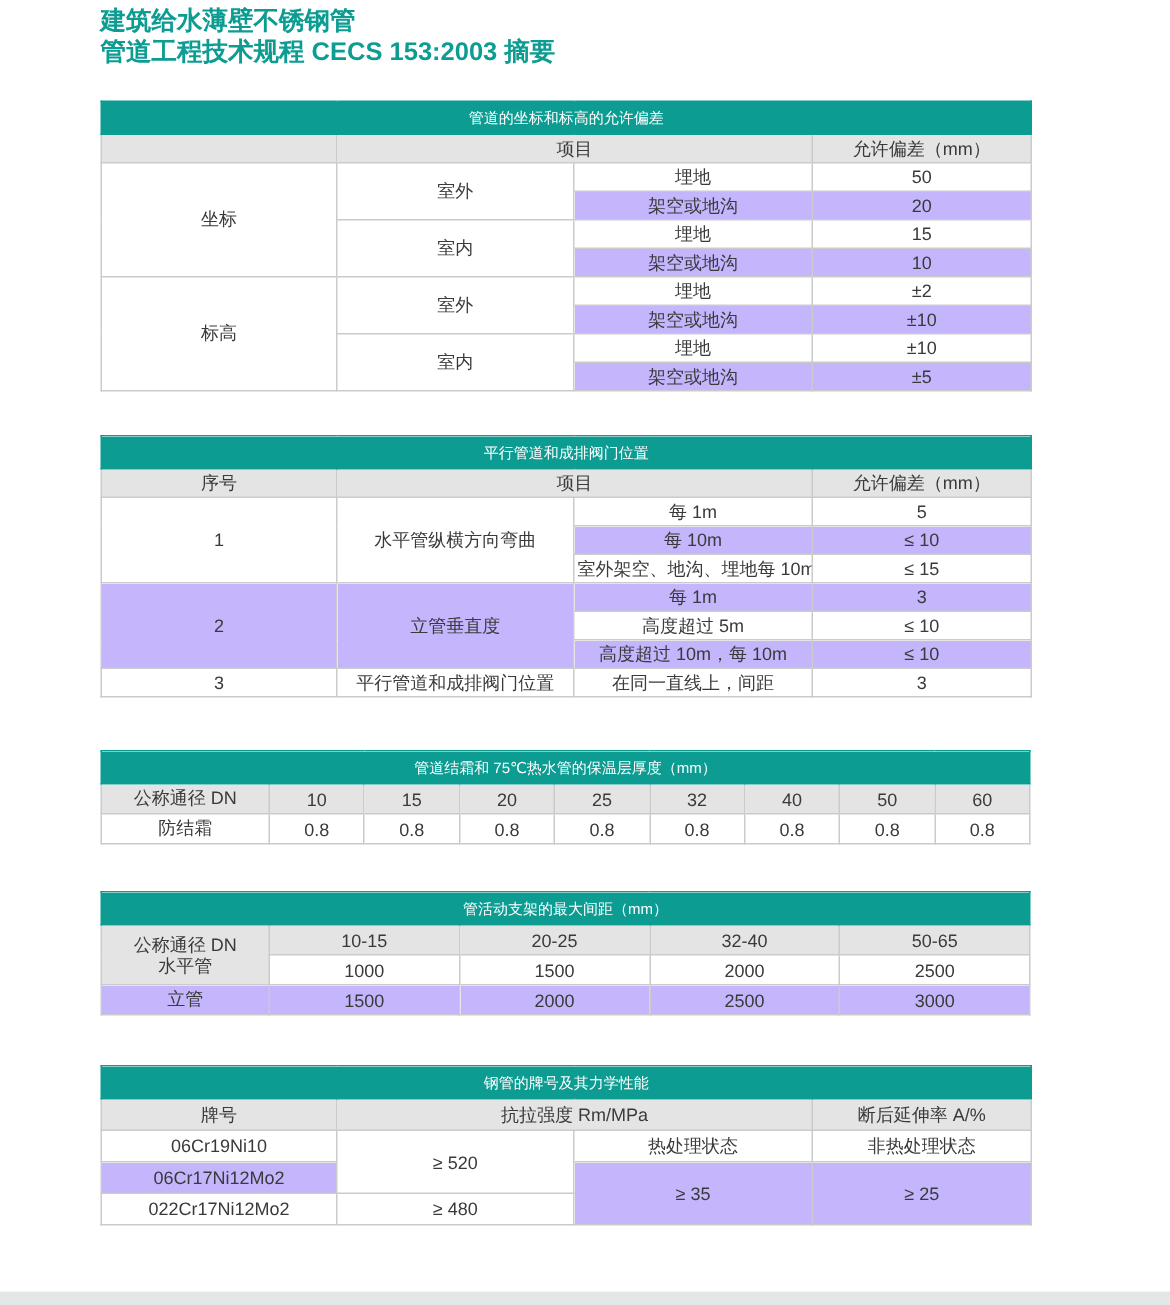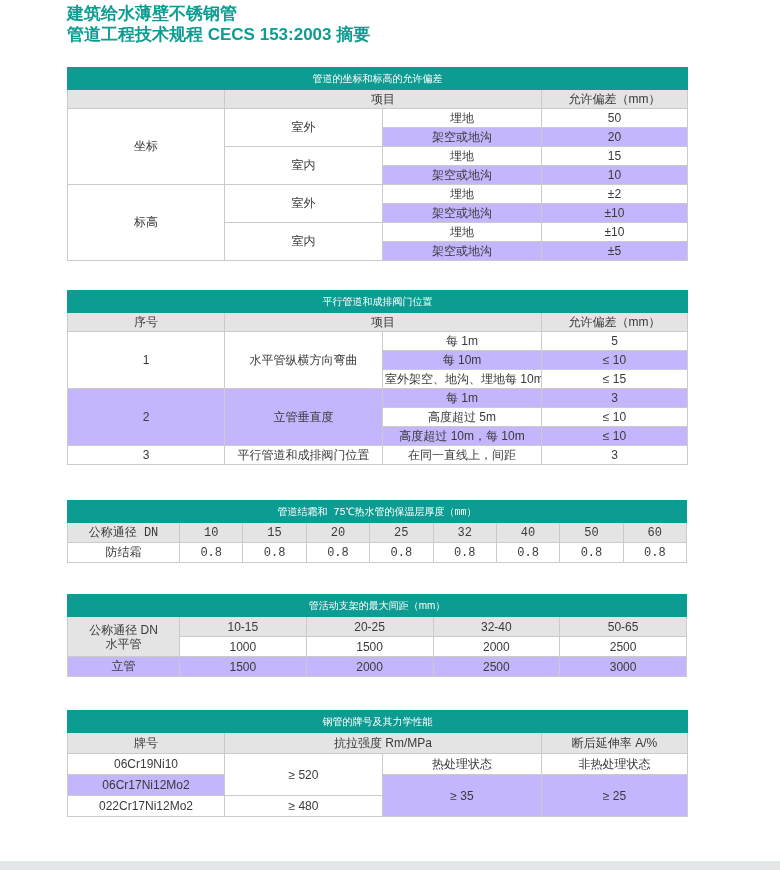--- a/index.html
+++ b/index.html
@@ -22,21 +22,21 @@
     overflow:hidden;white-space:nowrap;
   }
   tr.cap th{
     background:#0c9c92;border-color:#0c9c92;color:#ffffff;
     height:21px;font-size:10px;
   }
   tr.hdr>td{background:#e4e4e4;}
   tr.alt>td{background:#c4b5fd;}
   #t1{margin-top:22px;}
   #t2{margin-top:29px;}
-  #t3{margin-top:35px;font-family:Liberation Mono, monospace;}
+  #t3{margin-top:35px;}
   #t4{margin-top:31px;}
   #t5{margin-top:33px;}
   #t3 td,#t4 td{height:19px;margin-left:40px;}
   #t5 td{height:20px;}
   .two-line{line-height:14px;}
   .footer-bar{
     position:absolute;left:0;top:861px;width:780px;height:9px;
     background:#e3e7e8;
   }
 </style>

